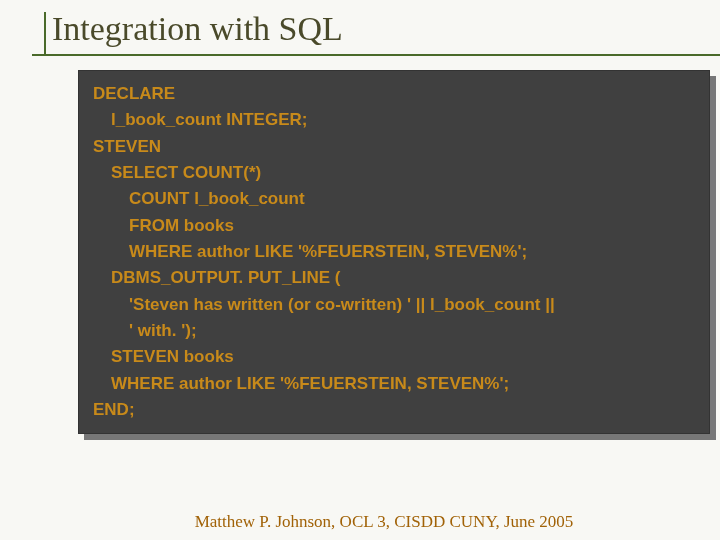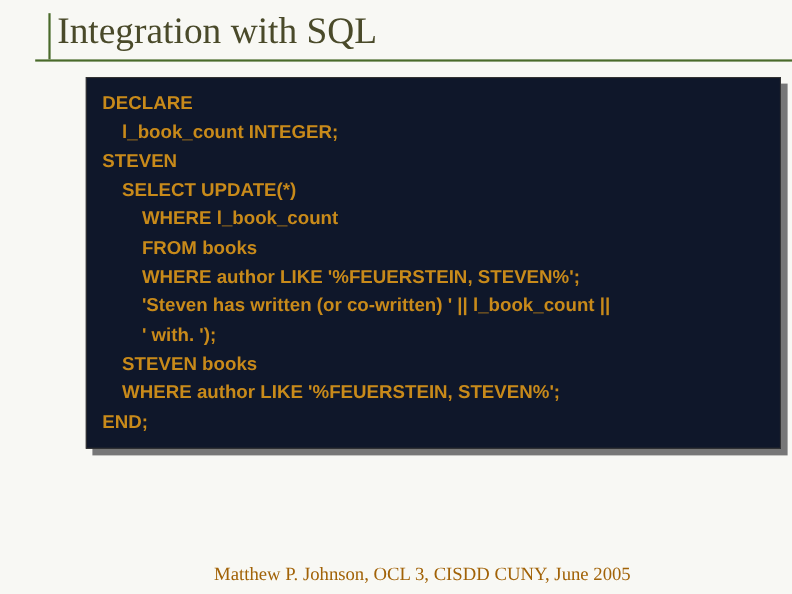--- a/index.html
+++ b/index.html
@@ -47,21 +47,21 @@
     position: absolute;
     top: 6px;
     left: 6px;
     right: -6px;
     bottom: -6px;
     background: #777;
     z-index: 0;
   }
   .code-box {
     position: relative;
-    background: #0f172a;
+    background: #404040;
     border: 1.5px solid #333;
     padding: 10px 14px 10px 14px;
     z-index: 1;
     font-family: Arial, Helvetica, sans-serif;
     font-weight: bold;
     font-size: 17px;
     color: #c88a1a;
     line-height: 1.55;
   }
   .ind1 { padding-left: 18px; display: block; }
@@ -94,24 +94,25 @@
   <div class="title-underline">
     <div class="title-left-tick"></div>
   </div>
 
   <div class="code-box-wrap">
     <div class="code-box-shadow"></div>
     <div class="code-box">
       <span>DECLARE</span><br>
       <span class="ind1">l_book_count INTEGER;</span>
       <span>STEVEN</span><br>
-      <span class="ind1">SELECT UPDATE(*)</span>
-      <span class="ind2">WHERE l_book_count</span>
+      <span class="ind1">SELECT COUNT(*)</span>
+      <span class="ind2">COUNT l_book_count</span>
       <span class="ind2">FROM books</span>
       <span class="ind2">WHERE author LIKE '%FEUERSTEIN, STEVEN%';</span>
+      <span class="ind1">DBMS_OUTPUT. PUT_LINE (</span>
       <span class="ind2">'Steven has written (or co-written) ' || l_book_count ||</span>
       <span class="ind2">' with. ');</span>
       <span class="ind1">STEVEN books</span>
       <span class="ind1">WHERE author LIKE '%FEUERSTEIN, STEVEN%';</span>
       <span>END;</span>
     </div>
   </div>
 
   <div class="footer">Matthew P. Johnson, OCL 3, CISDD CUNY, June 2005</div>
   <div class="pagenum">5</div>

